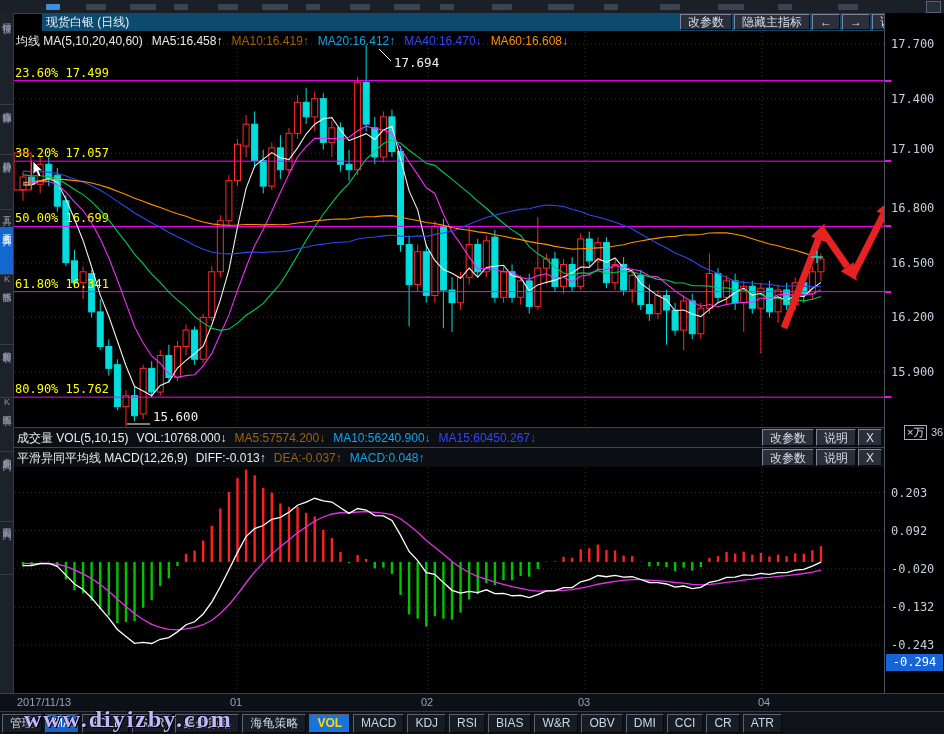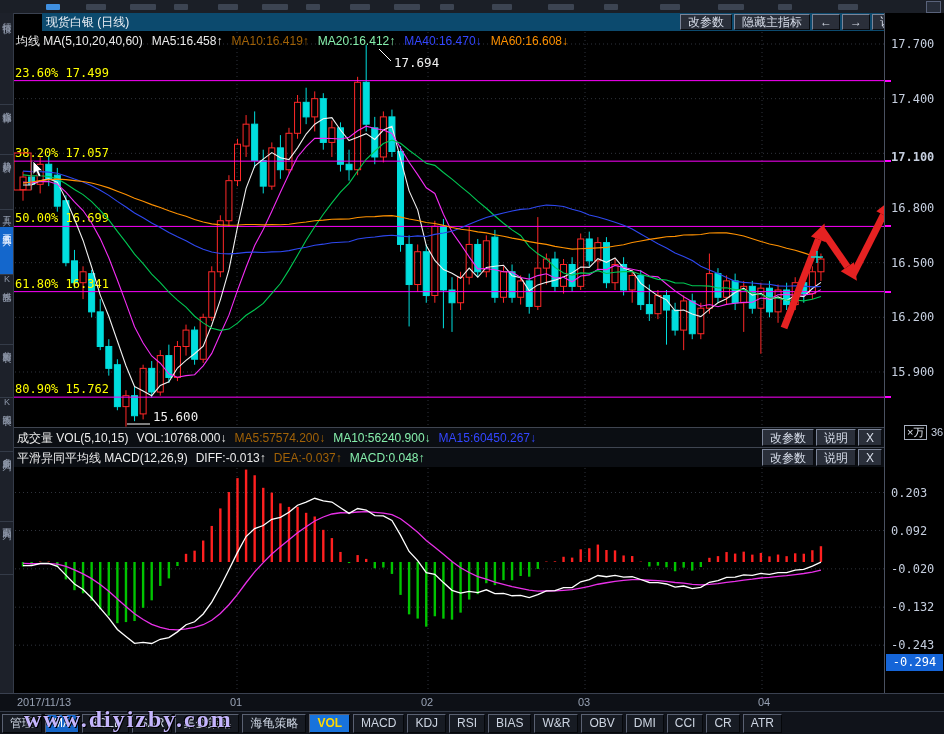--- a/index.html
+++ b/index.html
@@ -19,21 +19,21 @@
   
   #title-bar{position:absolute;left:14px;top:13px;width:870px;height:18px;background:#0c4a6e;border-bottom:5px solid #f9a8d4;margin-left:28px;}
   #title{position:absolute;left:4px;top:0;line-height:18px;font-size:12px;color:#eef1f7;}
   #title-buttons{position:absolute;right:0;top:1px;display:flex;}
   .bar-btn{height:16px;line-height:15px;font-size:12px;color:#d6dce8;background:#2a2f3a;
            border:1px solid;border-color:#7b8498 #0a0c10 #0a0c10 #7b8498;
            padding:0 7px;margin-left:2px;cursor:pointer;box-sizing:border-box;text-align:center;}
   
   #ma-row{position:absolute;left:16px;top:33px;font-size:12px;z-index:10;pointer-events:none;white-space:nowrap;}
   #ma-row span{margin-right:9px;}
-  .c-white{color:#ececec}.c-mag{color:#a16207}.c-grn{color:#86efac}.c-blu{color:#3346ff}.c-org{color:#ff9100}
+  .c-white{color:#ececec}.c-mag{color:#a16207}.c-grn{color:#0ea5e9}.c-blu{color:#3346ff}.c-org{color:#ff9100}
   
   #main-chart{position:absolute;left:14px;top:31px;width:870px;height:396px;background:#000;}
   #macd-chart{position:absolute;left:14px;top:467px;width:870px;height:226px;background:#000;}
   svg text{font-family:"DejaVu Sans Mono",monospace;}
   
   .pane-header{position:absolute;left:14px;width:870px;height:20px;background:#0b0e13;border-top:1px solid #3f4551;box-sizing:border-box;}
   #vol-header{top:427px;}
   #macd-header{top:447px;}
   .pane-header .txt{position:absolute;left:3px;top:2px;font-size:12px;white-space:nowrap;}
   .pane-header .txt span{margin-right:8px;}
@@ -564,21 +564,21 @@
       <polyline points="23,563.2936327182633 31.58,563.7705729396409 40.16,563.7155330992293 48.74,563.6548282235649 57.32,564.2064729168312 65.9,566.3820581316459 74.48,569.9035549127905 83.06,573.8194306117771 91.64,578.6544647824805 100.22,584.5550773074448 108.8,591.256038052026 117.38,598.9037713299905 125.96000000000001,606.4133094177528 134.54000000000002,613.7934326032515 143.12,619.5189328542499 151.7,624.3104011477442 160.28,627.3012552895045 168.86,629.3510908718121 177.44,629.8514633495117 186.02,628.8298909643249 194.6,627.4132157545012 203.18,624.7287879830942 211.76,620.2200251068373 220.34,613.5206850654685 228.92000000000002,604.7779131534046 237.5,594.2931824436686 246.08,582.7405574436685 254.66,571.898919079783 263.24,562.6240787499125 271.82,553.9529714898691 280.4,546.6263587916732 288.98,539.7395756978381 297.56,532.8415334646917 306.14,526.6932935657488 314.72,521.0067941034671 323.3,516.9876156947346 331.88,513.9979715945778 340.46,512.7417343922646 349.04,512.8733845813975 357.62,512.0072366997583 366.2,511.6203211116947 374.78000000000003,512.4086749643658 383.36,513.1011818287262 391.94,514.5896486074432 400.52,518.7031026545978 409.1,525.2490811503654 417.68,532.3205429232615 426.26,540.4046987956319 434.84000000000003,547.187252948705 443.42,554.2706729746704 452,561.4766572310064 460.58,567.8075151489312 469.16,572.504962606914 477.74,576.5249188820399 486.32,579.1777104562474 494.9,582.0694532870243 503.48,584.3382434293881 512.06,586.6221222171888 520.64,588.3697209335844 529.22,590.2048661756914 537.8,591.0713123044583 546.38,591.0134200761879 554.96,590.9295675678833 563.54,590.2747112163804 572.12,589.725037377255 580.7,588.1383315228736 589.28,586.4184290833056 597.86,584.2385540321586 606.44,582.7381485028527 615.02,581.2840154470434 623.6,580.4665513923766 632.18,579.7201084149393 640.76,579.6745111933847 649.34,580.2357935900303 657.92,580.6954768000355 666.5,581.3535660102422 675.08,582.5094959192162 683.66,583.2125326298909 692.24,584.2862903490391 700.82,584.9099352710078 709.4,584.3856623317367 717.98,583.6526496265182 726.5600000000001,582.407984003853 735.14,581.3545495432082 743.72,580.0621910668814 752.3,579.1398516193707 760.88,578.0066258225129 769.46,577.2984348876373 778.04,576.365712088016 786.62,575.6372041010277 795.2,574.5506098547959 803.78,573.5145256625241 812.36,572.0449777124902 820.94,570.0701894596692" fill="none" stroke="#e830e8" stroke-width="1.3"></polyline>
       <polyline points="23,565.5259096722076 31.58,565.6783338251511 40.16,563.495373737583 48.74,563.4120087209072 57.32,566.4130516898965 65.9,575.0843989909044 74.48,583.9895420373687 83.06,589.4829334077234 91.64,597.9946014652945 100.22,608.1575274073016 108.8,618.0598810303513 117.38,629.4947044418484 125.96000000000001,636.4514617688017 134.54000000000002,643.3139253452467 143.12,642.4209338582432 151.7,643.4762743217215 160.28,639.2646718565456 168.86,637.5504332010421 177.44,631.8529532603106 186.02,624.7436014235777 194.6,621.7465149152056 203.18,613.9910768974669 211.76,602.1849736018094 220.34,586.7233248999931 228.92000000000002,569.806825505149 237.5,552.3542596047247 246.08,536.5300574436686 254.66,528.5323656242409 263.24,525.5247174304303 271.82,519.2685424496957 280.4,517.3199079988894 288.98,512.1924433224972 297.56,505.24936453210654 306.14,502.10033396997716 314.72,498.26079625434005 323.3,500.9109020598049 331.88,502.03939519395107 340.46,507.7167855830113 349.04,513.3999853379297 357.62,508.5426451732012 366.2,510.0726587594402 374.78000000000003,515.5620903750503 383.36,515.871209286168 391.94,520.543515722311 400.52,535.1569188432165 409.1,551.432995133436 417.68,560.606390014846 426.26,572.7413222851134 434.84000000000003,574.3174695609971 443.42,582.6043530785322 452,590.3005942563505 460.58,593.1309468206305 469.16,591.2947524388449 477.74,592.6047439825434 486.32,589.7888767530775 494.9,593.636424610132 503.48,593.4134039988427 512.06,595.7576373683922 520.64,595.3601157991666 529.22,597.5454471441194 537.8,594.5370968195258 546.38,590.7818511631067 554.96,590.5941575346644 563.54,587.6552858103692 572.12,587.5263420207535 580.7,581.7915081053476 589.28,579.5388193250337 597.86,575.5190538275709 606.44,576.736526385629 615.02,575.4674832238064 623.6,577.1966951737089 632.18,576.7343365051906 640.76,579.4921223071659 649.34,582.4809231766129 657.92,582.5342096400562 666.5,583.9859228510687 675.08,587.1332155551124 683.66,586.0246794725899 692.24,588.5813212256314 700.82,587.4045149588832 709.4,582.2885705746525 717.98,580.7205988056439 726.5600000000001,577.4293215131923 735.14,577.1408117006288 743.72,574.8927571615743 752.3,575.4504938293277 760.88,573.4737226350815 769.46,574.4656711481354 778.04,572.6348208895308 786.62,572.7231721530744 795.2,570.2042328698685 803.78,569.3701888934372 812.36,566.1667859123546 820.94,562.1710364483853" fill="none" stroke="#ffffff" stroke-width="1.3"></polyline>
     </svg>
 
   <div id="right-col">
     <span id="unit-box">×万</span>
     <span id="unit-val">36</span>
     <div id="macd-badge">-0.294</div>
   <div class="ax-label" style="top: 24px;">17.700</div>
       <div class="ax-label" style="top: 78.666px;">17.400</div>
-      <div class="ax-label" style="top: 137px; font-weight: bold;">17.100</div>
+      <div class="ax-label" style="top: 129px;">17.100</div>
       <div class="ax-label" style="top: 187.998px;">16.800</div>
       <div class="ax-label" style="top: 242.664px;">16.500</div>
       <div class="ax-label" style="top: 297.33px;">16.200</div>
       <div class="ax-label" style="top: 351.996px;">15.900</div>
       <div class="fib-tick" style="top: 66.6262px;"></div>
       <div class="fib-tick" style="top: 147.167px;"></div>
       <div class="fib-tick" style="top: 212.402px;"></div>
       <div class="fib-tick" style="top: 277.637px;"></div>
       <div class="fib-tick" style="top: 383.142px;"></div>
       <div class="ax-label" style="top: 472.513px;">0.203</div>

